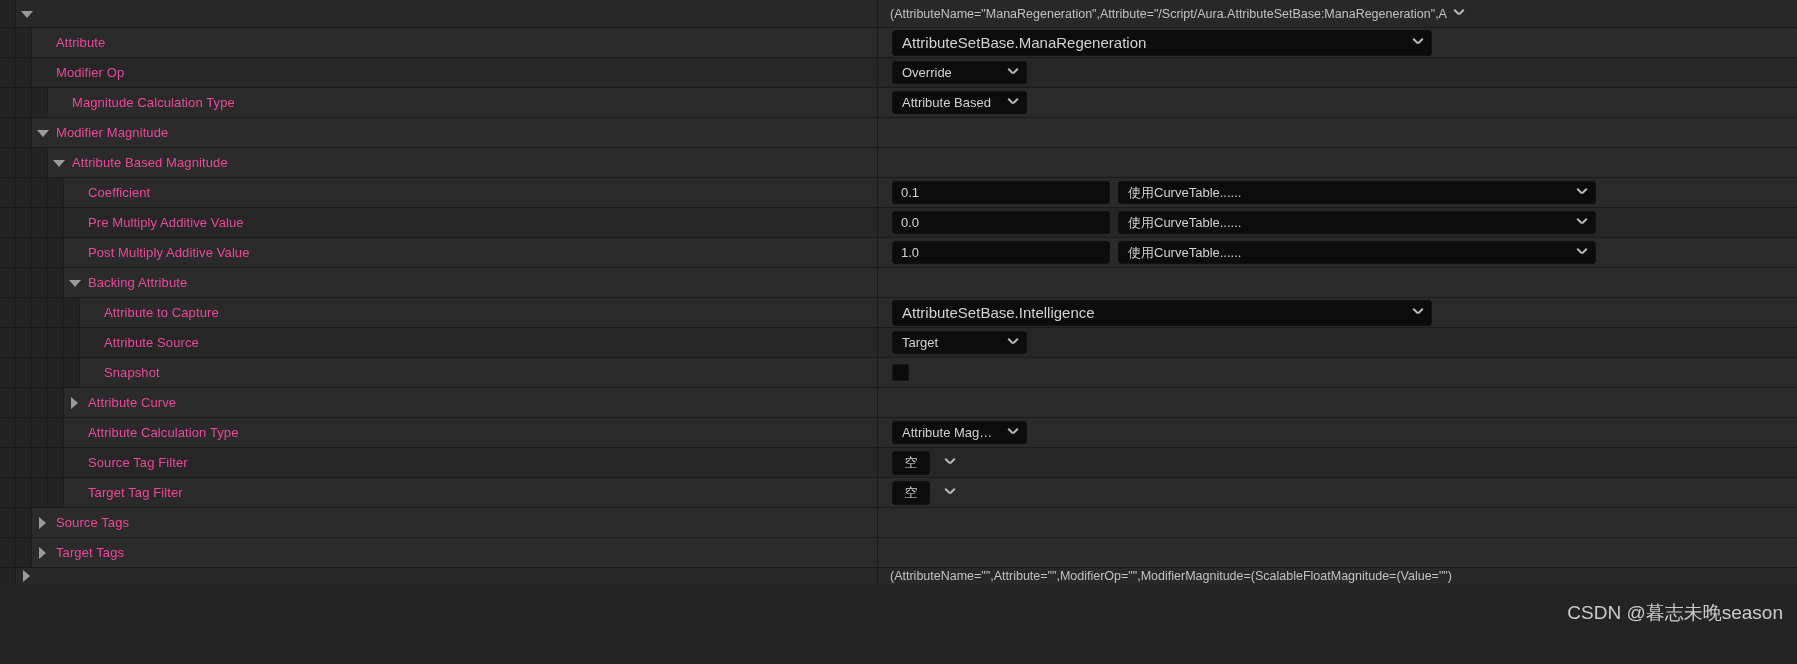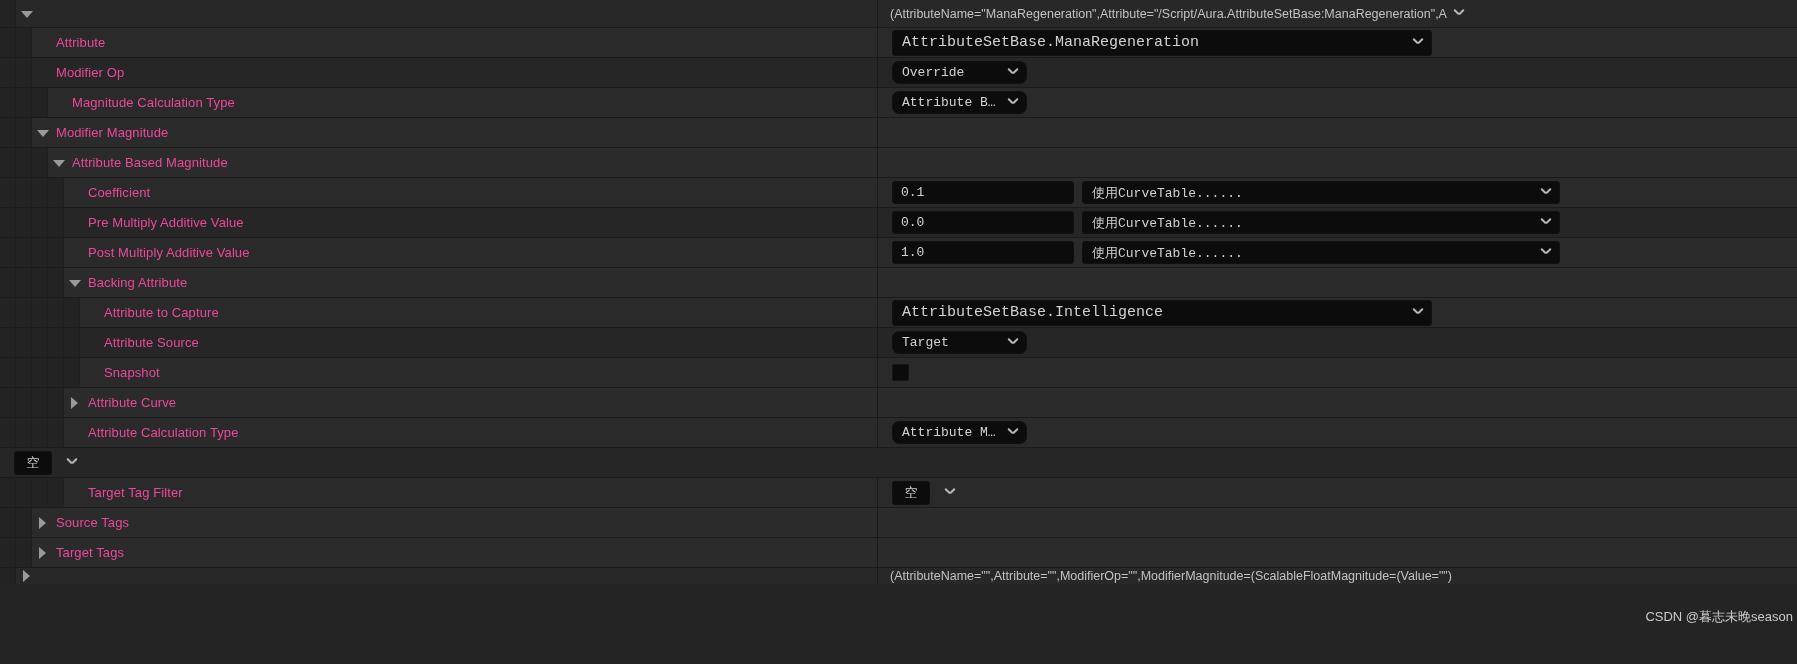--- a/index.html
+++ b/index.html
@@ -104,21 +104,20 @@
   .tri.none::after { content: none; }
 
   
   .vcell {
     flex: 1;
     display: flex;
     align-items: center;
     padding-left: 14px;
     gap: 8px;
     min-width: 0;
-    font-family: Liberation Mono, monospace;
   }
 
   
   .combo {
     background: #0c0c0c;
     border: 1px solid #111;
     border-radius: 3px;
     height: 23px;
     display: inline-flex;
     align-items: center;
@@ -128,21 +127,21 @@
     font-size: 13px;
     white-space: nowrap;
     cursor: pointer;
   }
   .combo .ctext {
     overflow: hidden;
     text-overflow: ellipsis;
     white-space: nowrap;
   }
   .combo.wide   { width: 540px; height: 26px; font-size: 15px; }
-  .combo.fix135 { width: 135px; border-radius: 7px; }
+  .combo.fix135 { width: 135px; }
   .combo.curve  { width: 478px; }
   .combo.tiny   { width: 38px; height: 24px; justify-content: center; padding: 0; }
 
   .chev {
     width: 13px;
     height: 13px;
     flex: 0 0 13px;
     margin-left: 8px;
     position: relative;
   }
@@ -159,21 +158,21 @@
   .chev::before { left: 0px; transform: rotate(45deg); }
   .chev::after  { left: 5px; transform: rotate(-45deg); }
 
   .chev.bare { margin-left: 6px; }
 
   .numfield {
     background: #0c0c0c;
     border: 1px solid #111;
     border-radius: 3px;
     height: 23px;
-    width: 182px;
+    width: 218px;
     display: flex;
     align-items: center;
     padding: 0 8px;
     color: #d4d4d4;
     font-size: 13px;
     cursor: text;
   }
 
   .checkbox {
     width: 17px;
@@ -198,23 +197,23 @@
     display: flex;
     align-items: center;
     flex: 1;
     padding-left: 12px;
     min-width: 0;
   }
 
   
   #watermark {
     position: absolute;
-    right: 4px;
+    right: 14px;
     bottom: 38px;
-    font-size: 13px;
+    font-size: 19px;
     color: #d9d9d9;
     opacity: .92;
     pointer-events: none;
     white-space: nowrap;
   }
 
   
   .row.clipped {
     height: 16px;
     overflow: hidden;
@@ -513,20 +512,32 @@
     </div>
     <div class="vcell">
       <div class="combo fix135">
         <span class="ctext">Attribute Magnitude</span>
         <span class="chev"></span>
       </div>
     </div>
   </div>
 
   <div class="row alt">
+    <div class="lcell">
+      <div class="guides">
+          <div class="g"></div>
+          <div class="g"></div>
+          <div class="g"></div>
+          <div class="g"></div>
+        </div>
+      <div class="labelwrap">
+        <span class="tri none"></span>
+        <span class="label">Source Tag Filter</span>
+      </div>
+    </div>
     <div class="vcell">
       <div class="combo tiny">
         <span class="ctext">空</span>
       </div>
       <span class="chev bare"></span>
     </div>
   </div>
 
   <div class="row">
     <div class="lcell">

